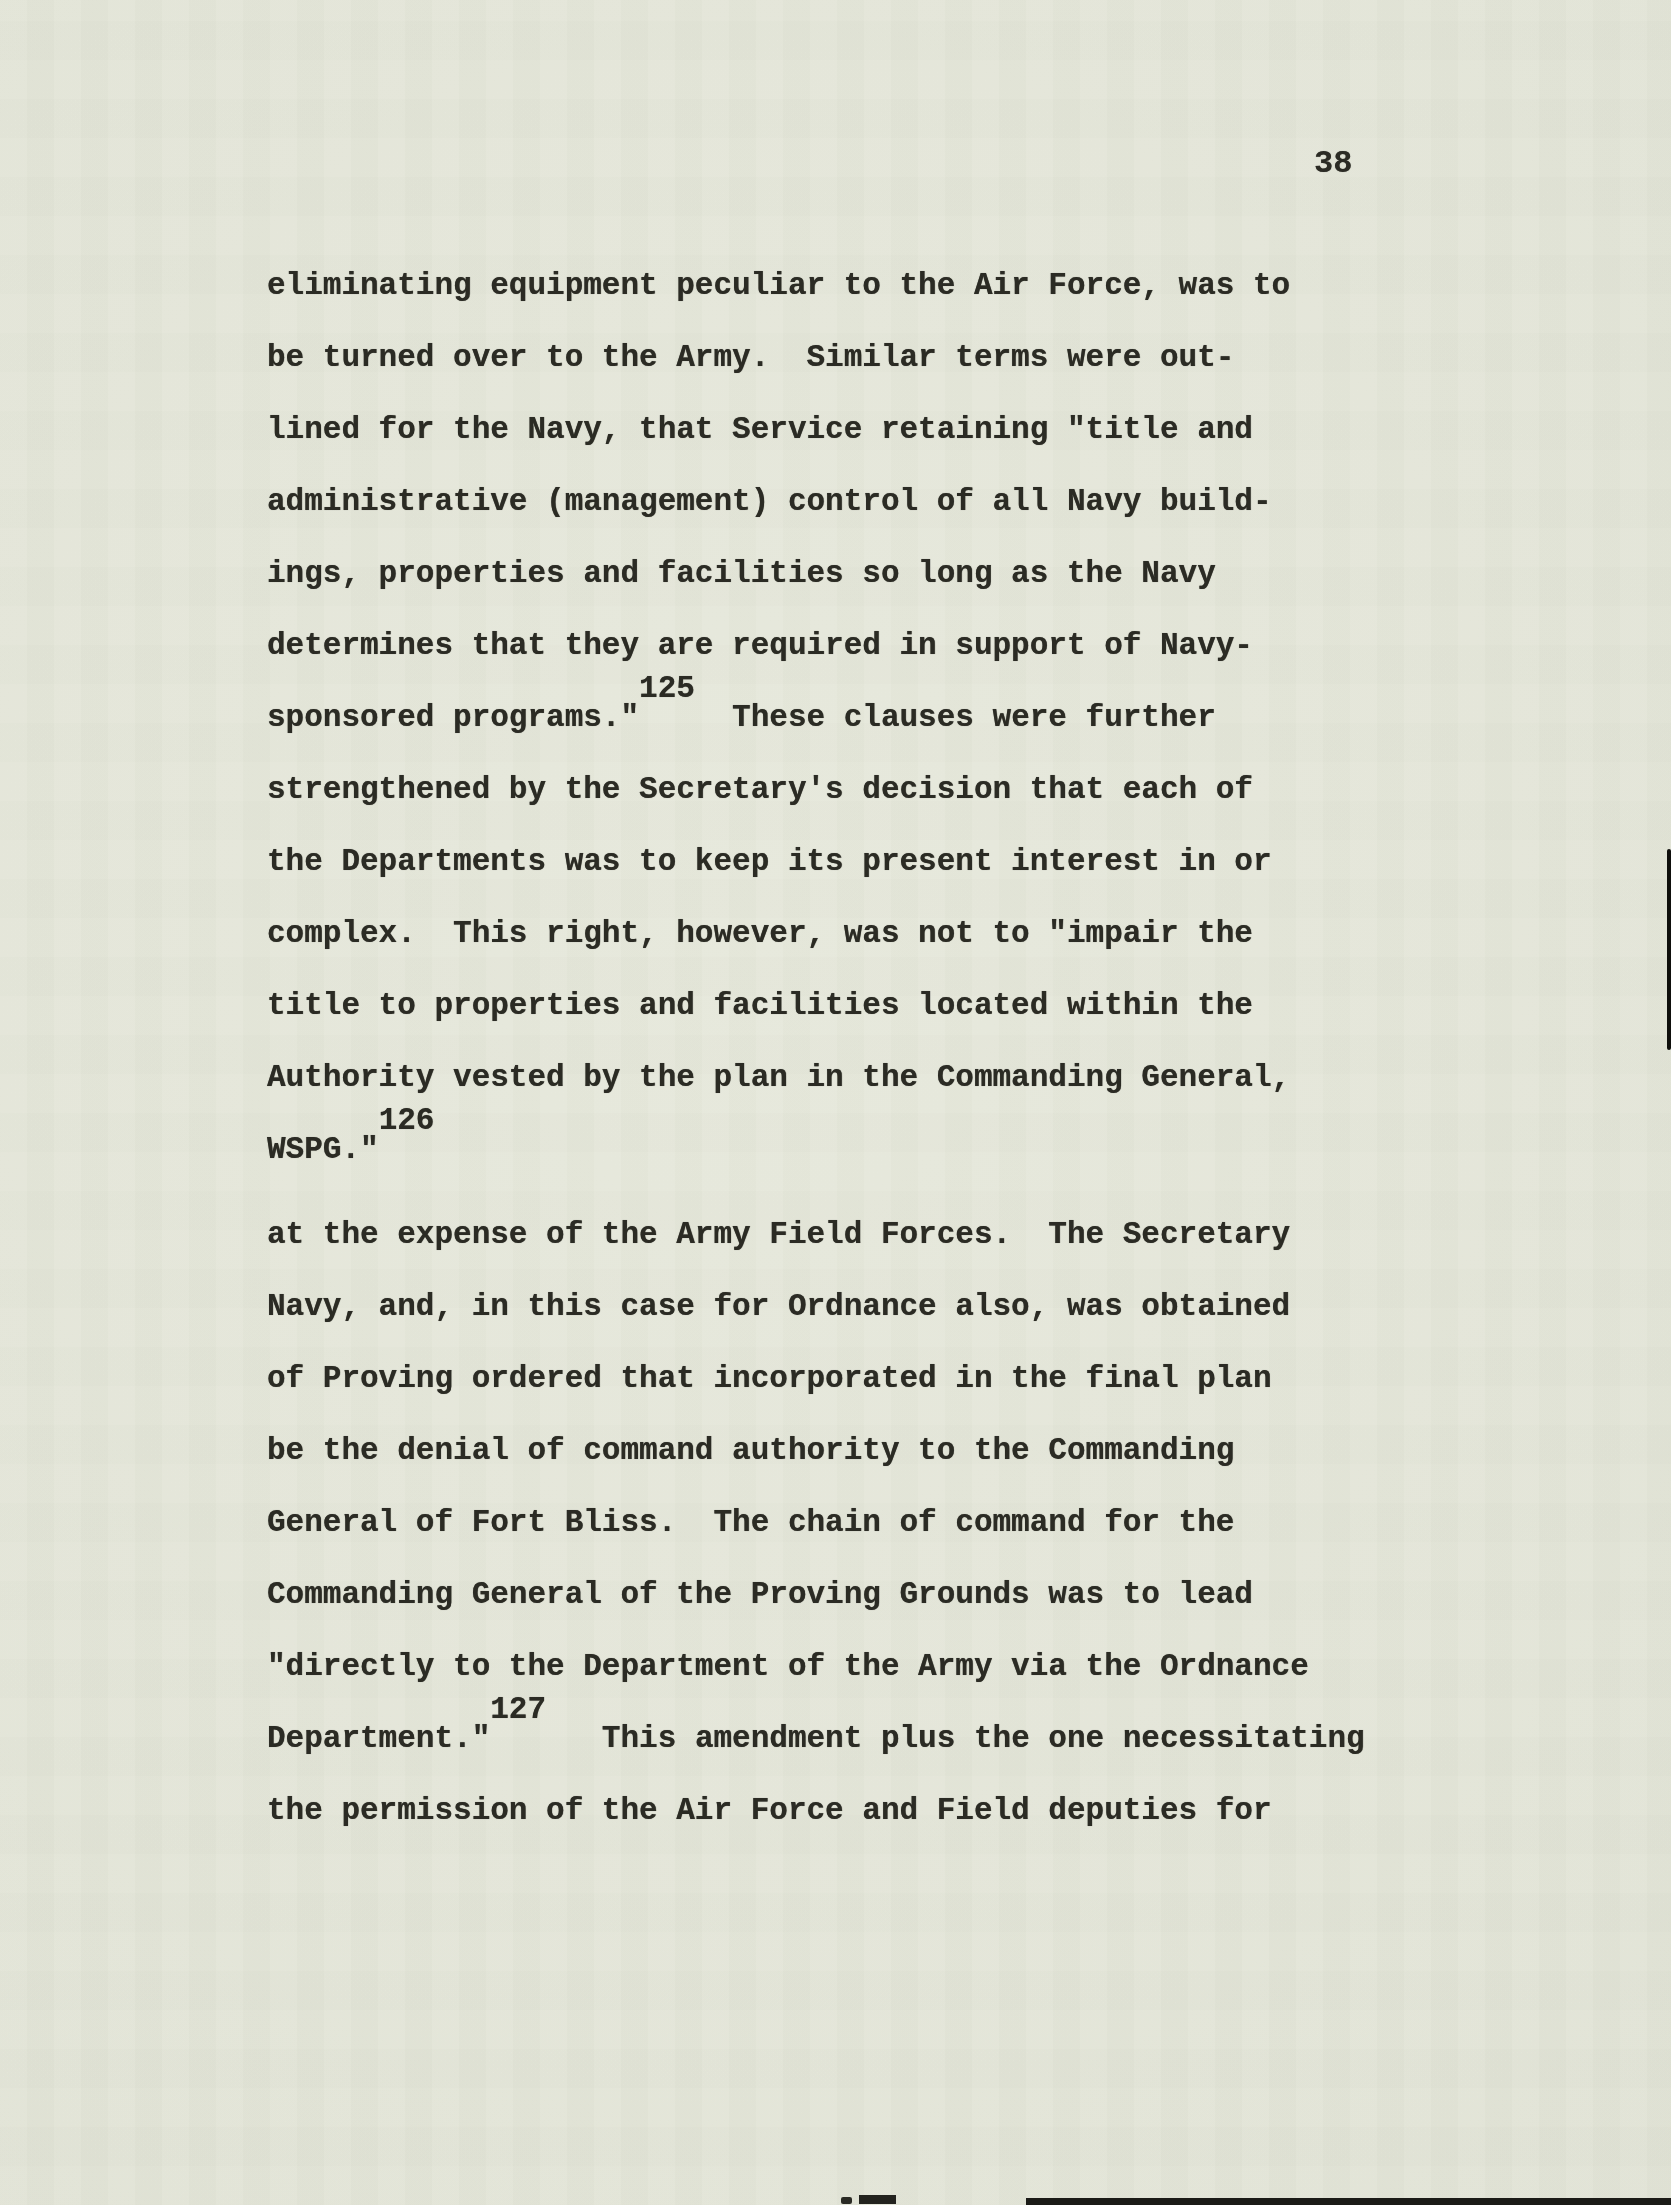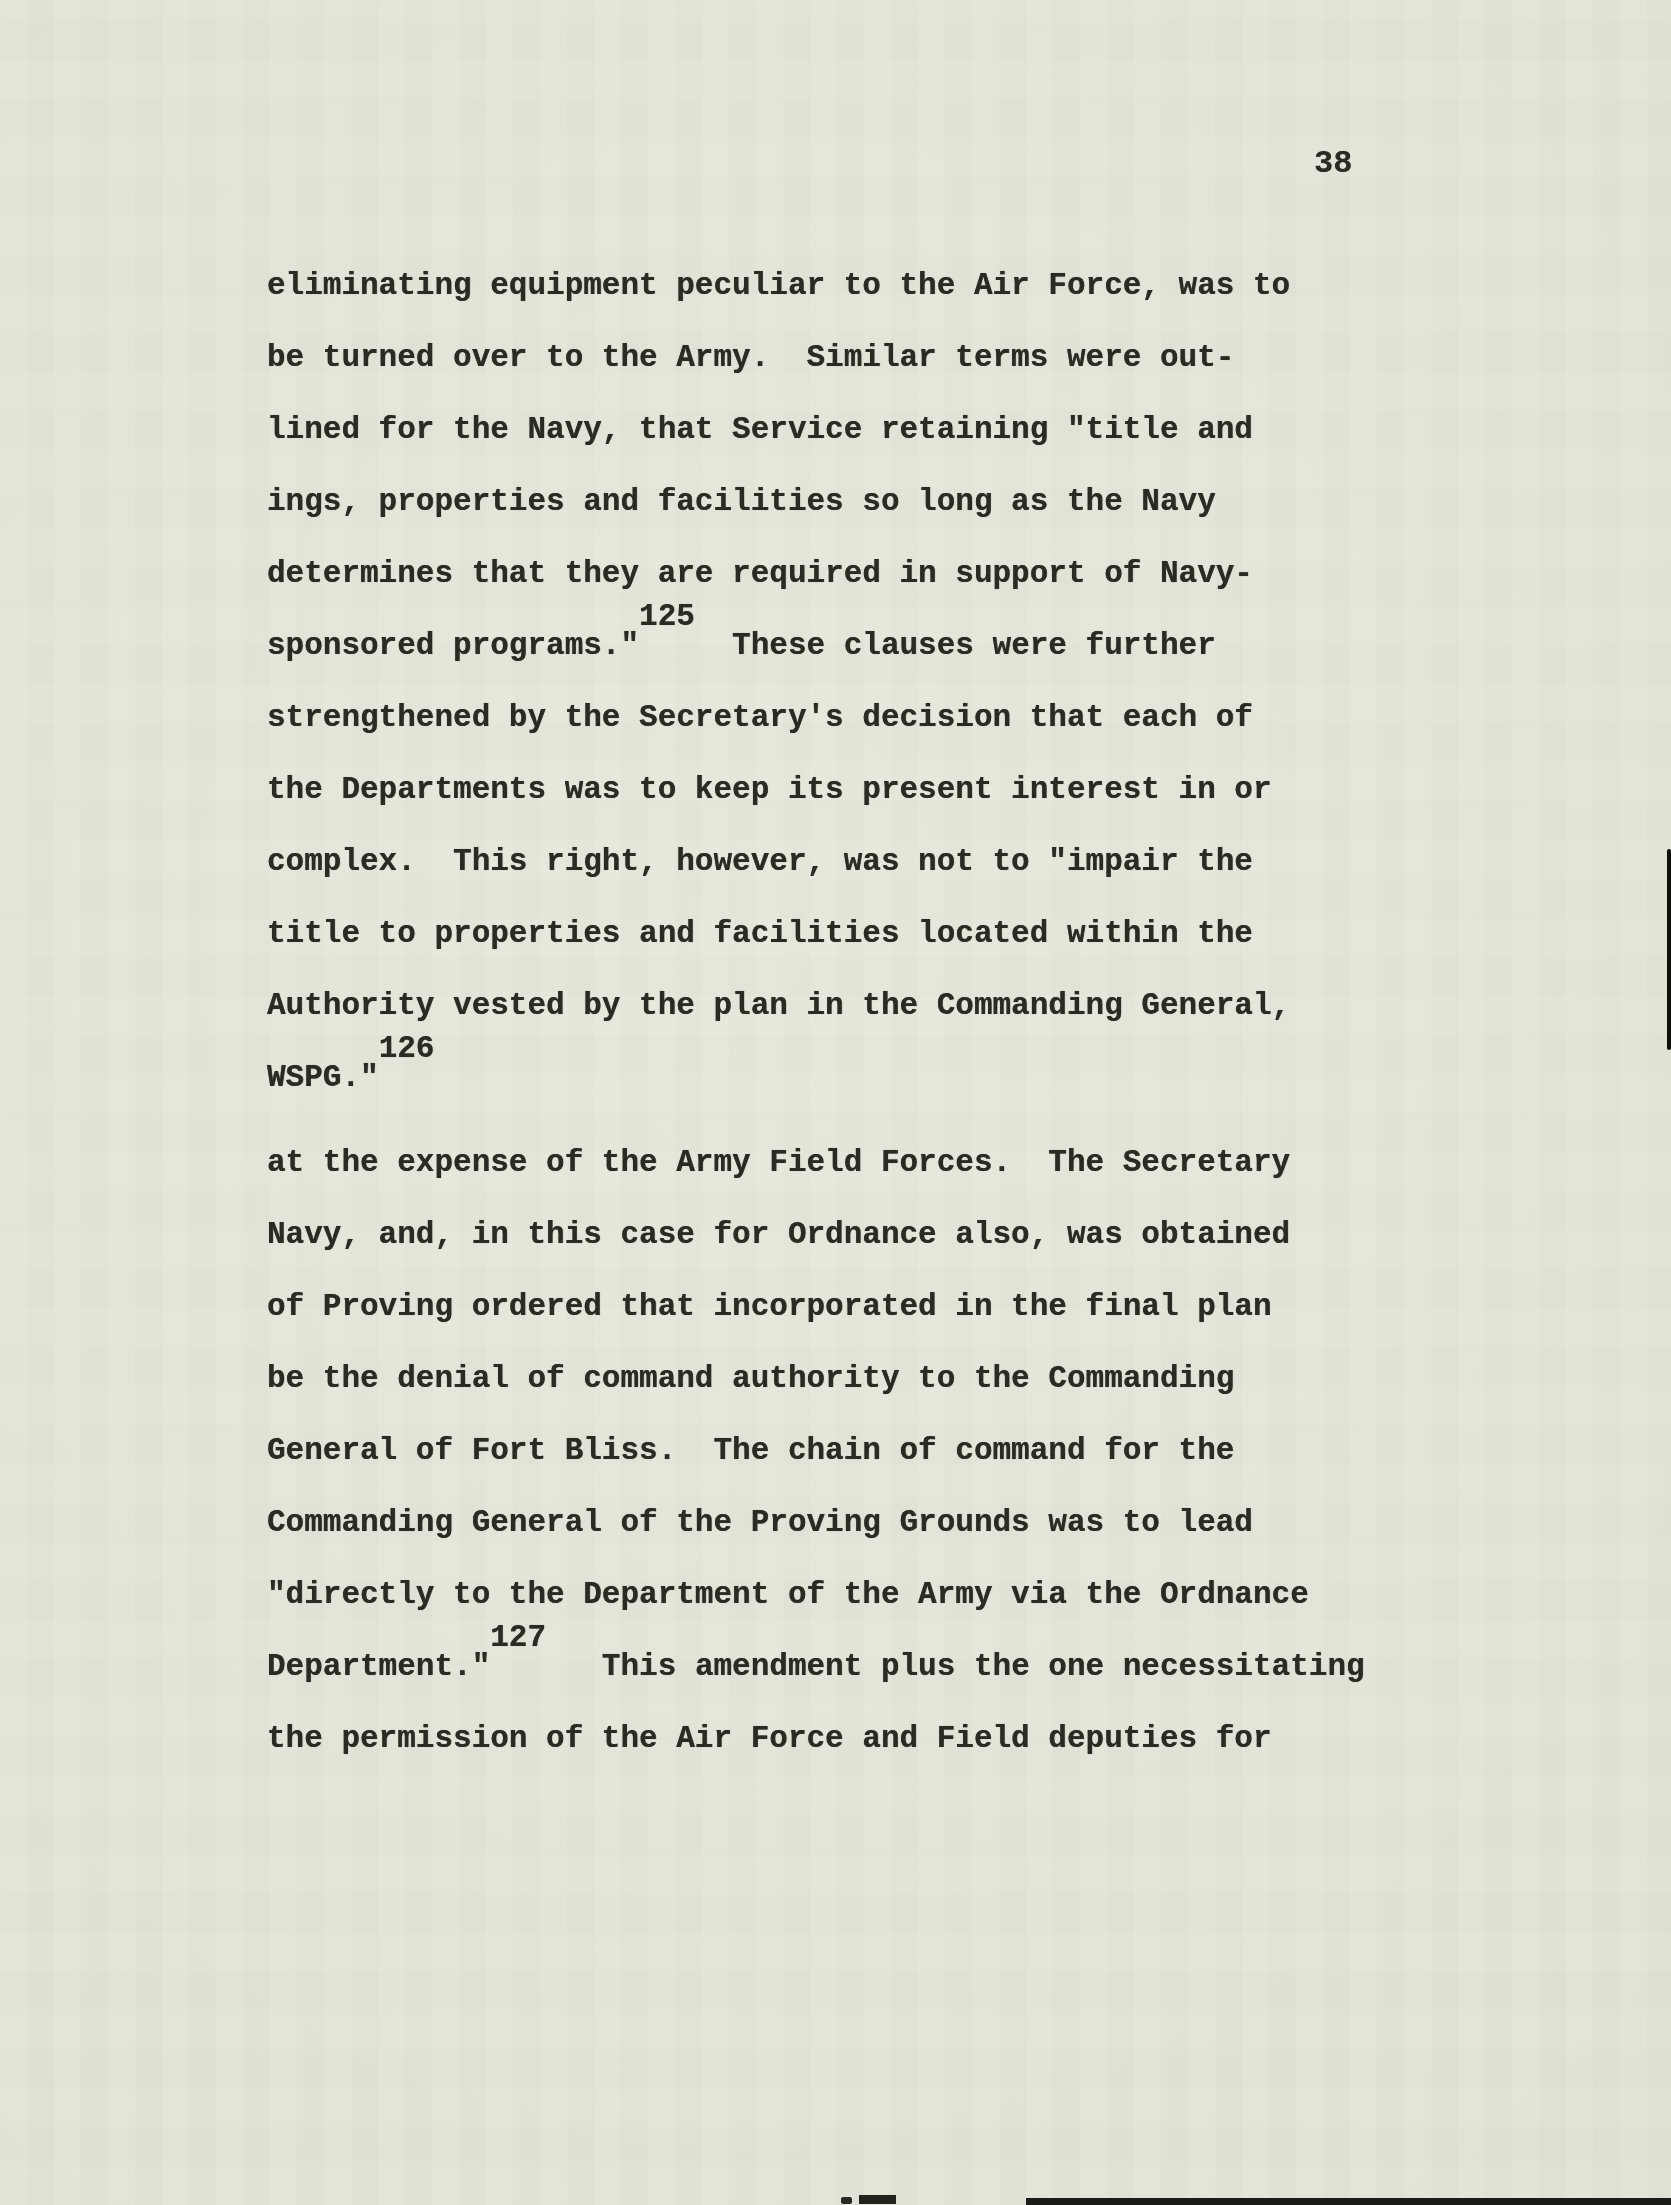--- a/index.html
+++ b/index.html
@@ -95,20 +95,21 @@
 
 <div class="page">
 
   <div class="page-number">38</div>
 
   <div class="text-block">
       <div class="paragraph">
         <div class="text-line">eliminating equipment peculiar to the Air Force, was to</div>
         <div class="text-line">be turned over to the Army.  Similar terms were out-</div>
         <div class="text-line">lined for the Navy, that Service retaining "title and</div>
+        <div class="text-line">administrative (management) control of all Navy build-</div>
         <div class="text-line">ings, properties and facilities so long as the Navy</div>
         <div class="text-line">determines that they are required in support of Navy-</div>
         <div class="text-line">sponsored programs."<span class="footnote-ref">125</span>  These clauses were further</div>
         <div class="text-line">strengthened by the Secretary's decision that each of</div>
         <div class="text-line">the Departments was to keep its present interest in or</div>
         <div class="text-line">complex.  This right, however, was not to "impair the</div>
         <div class="text-line">title to properties and facilities located within the</div>
         <div class="text-line">Authority vested by the plan in the Commanding General,</div>
         <div class="text-line">WSPG."<span class="footnote-ref">126</span></div>
       </div>

